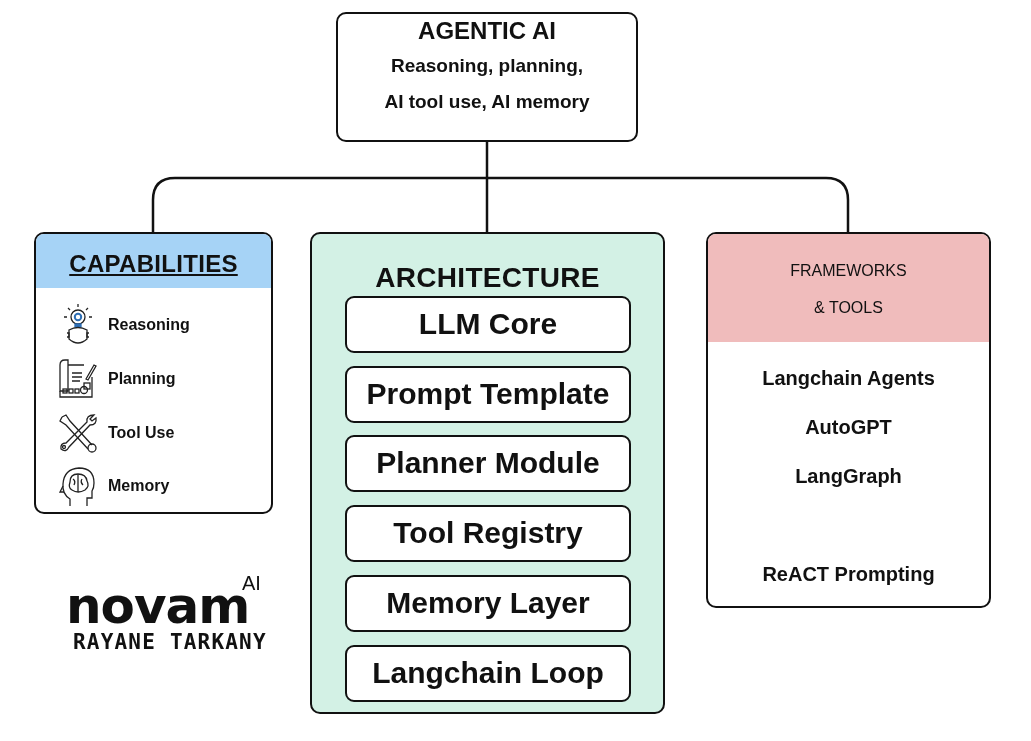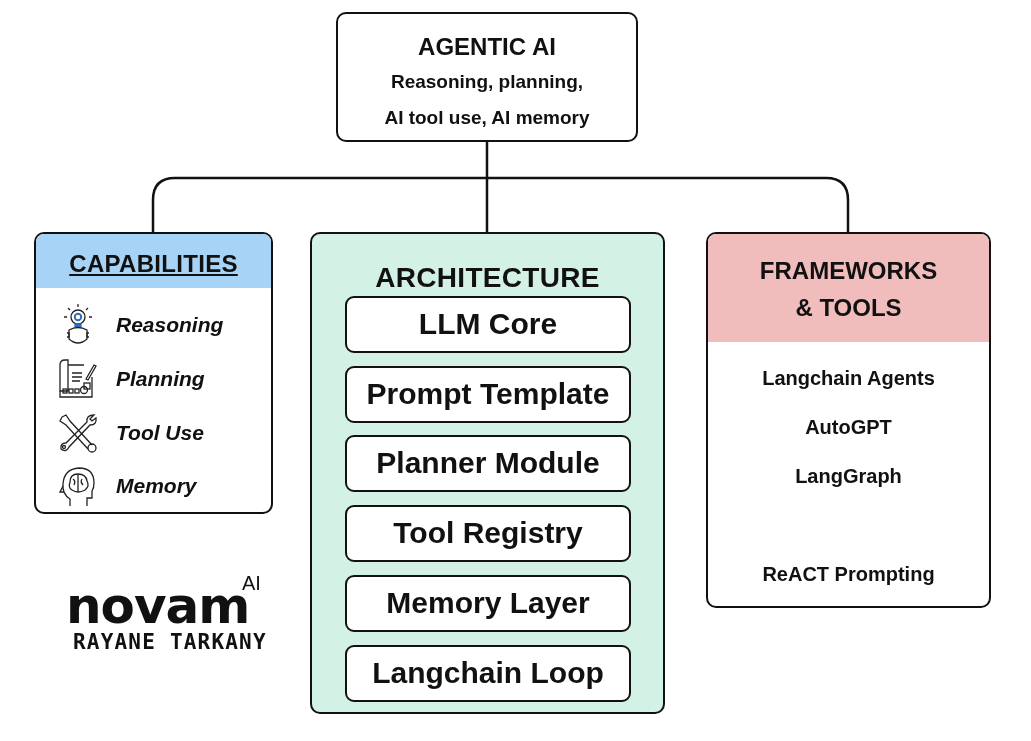--- a/index.html
+++ b/index.html
@@ -2,41 +2,41 @@
 <html><head>
 <meta charset="utf-8">
 <style>
   html, body { margin: 0; padding: 0; background: #ffffff; }
   body { width: 1031px; height: 741px; position: relative; overflow: hidden;
          font-family: "Liberation Sans", "DejaVu Sans", sans-serif; color: #111; }
   .abs { position: absolute; }
   .box { position: absolute; border: 2.5px solid #111; border-radius: 10px; box-sizing: border-box; background: #fff; }
 
   #root-box { left: 336px; top: 12px; width: 302px; height: 130px; text-align: center; }
-  #root-box .t1 { font-size: 24px; font-weight: bold; margin-top: 16px; line-height: 34px; }
+  #root-box .t1 { font-size: 24px; font-weight: bold; line-height: 34px; }
   #root-box .t2 { font-size: 19px; font-weight: bold; line-height: 36px; }
 
   #connectors { position: absolute; left: 0; top: 0; width: 1031px; height: 741px; pointer-events: none; }
 
   #cap-box { left: 34px; top: 232px; width: 239px; height: 282px; overflow: hidden; }
   #cap-header { background: #a6d3f6; height: 54px; text-align: center; line-height: 60px;
                 font-size: 24px; font-weight: bold; letter-spacing: 0.3px; text-decoration: underline; }
   .cap-item { position: absolute; left: 20px; height: 46px; display: flex; align-items: center; }
   .cap-item svg { width: 44px; height: 44px; }
-  .cap-item .lbl { position: absolute; left: 60px; font-size: 21px; font-weight: bold; white-space: nowrap; font-style: italic; }
+  .cap-item .lbl { position: absolute; left: 52px; font-size: 16px; font-weight: bold; white-space: nowrap; }
 
   #arch-box { left: 310px; top: 232px; width: 355px; height: 482px; background: #d3f1e5; }
   #arch-title { position: absolute; left: 0; right: 0; top: 28px; text-align: center;
                 font-size: 28px; font-weight: bold; letter-spacing: 0.3px; }
   .arch-item { position: absolute; left: 33px; width: 286px; height: 57px; background: #fff;
                border: 2.5px solid #111; border-radius: 9px; box-sizing: border-box;
                text-align: center; line-height: 52px; font-size: 30px; font-weight: bold; }
 
   #fw-box { left: 706px; top: 232px; width: 285px; height: 376px; overflow: hidden; }
-  #fw-header { background: #f0bcbc; height: 108px; text-align: center; font-size: 24px; font-weight: bold; padding-top: 18px; box-sizing: border-box; line-height: 37px; }
+  #fw-header { background: #f0bcbc; height: 108px; text-align: center; font-size: 16px; font-weight: normal; padding-top: 18px; box-sizing: border-box; line-height: 37px; }
   .fw-item { position: absolute; left: 0; right: 0; text-align: center; font-size: 20px; font-weight: bold; }
 
   #logo { left: 66px; top: 578px; }
   #logo-word { position: absolute; left: 0; top: 0; font-size: 50px; font-weight: 900; letter-spacing: -1px;
                font-family: "DejaVu Sans", sans-serif; line-height: 56px; }
   #logo-ai { position: absolute; left: 176px; top: -6px; font-size: 20px; font-family: "Liberation Sans", sans-serif; }
   #logo-name { position: absolute; left: 7px; top: 52px; font-size: 21px; font-weight: bold; letter-spacing: 1.2px;
                font-family: "DejaVu Sans Mono", monospace; white-space: nowrap; }
 </style>
 </head>

